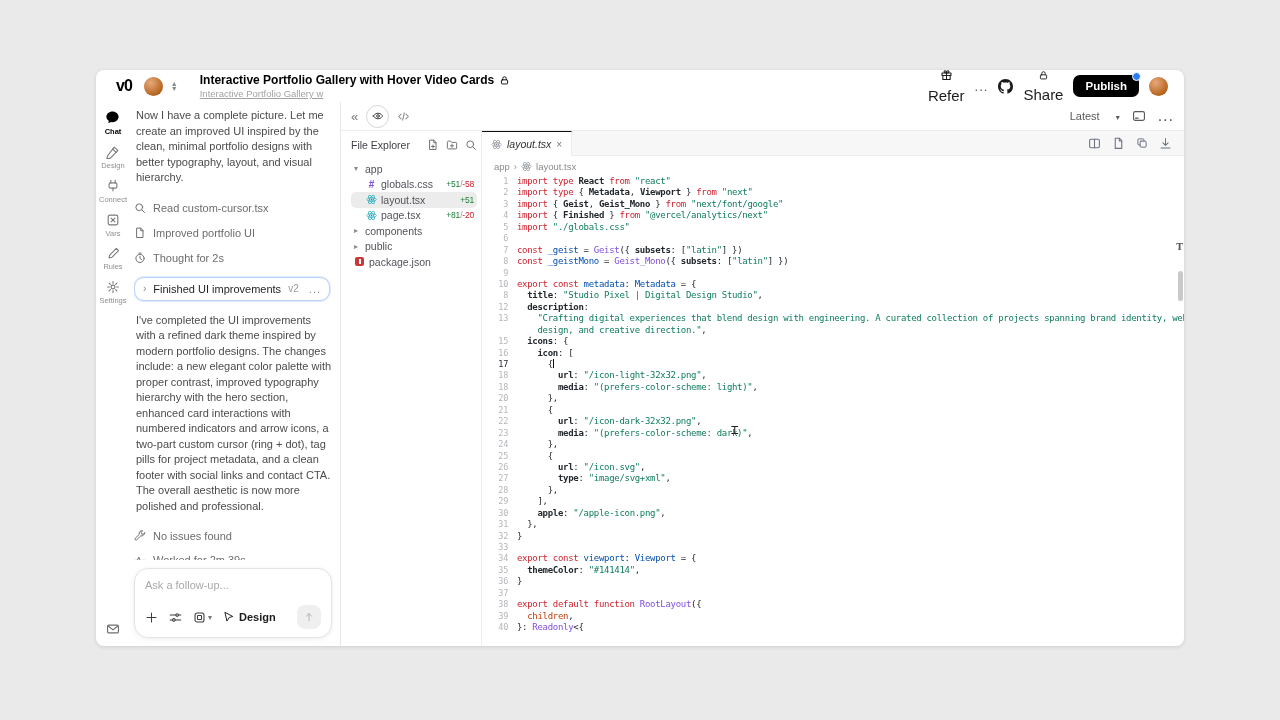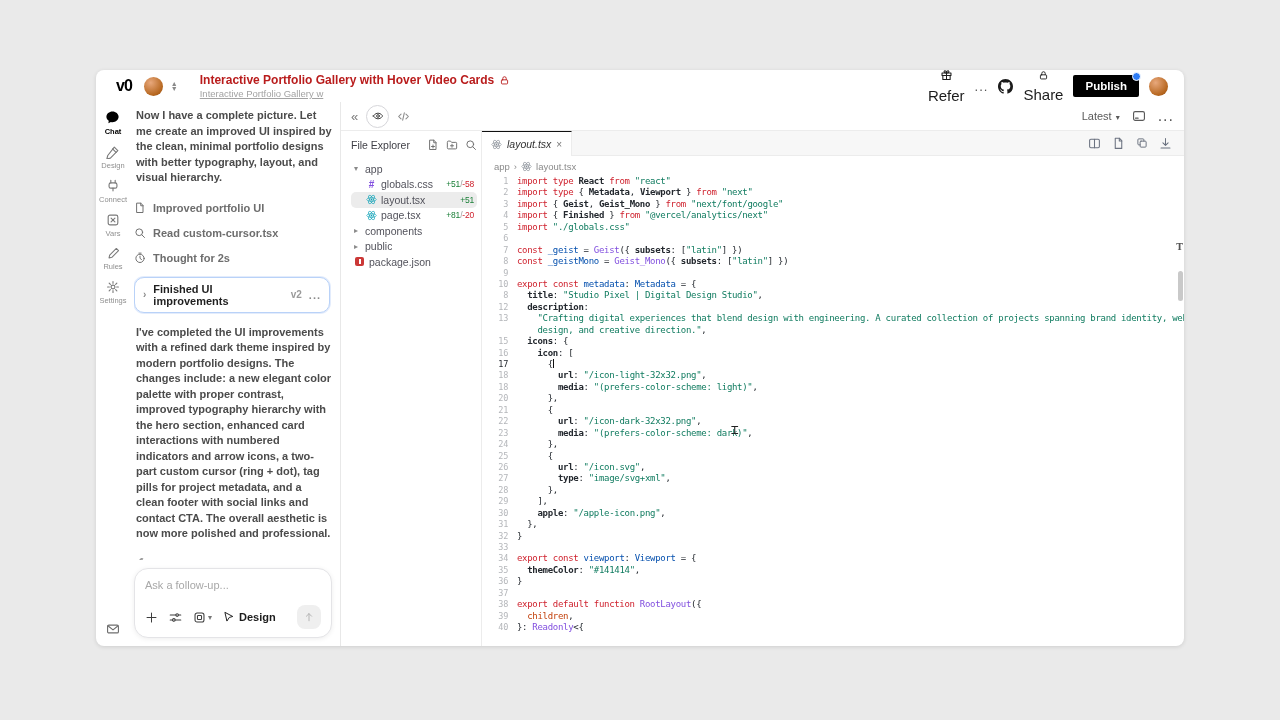--- a/index.html
+++ b/index.html
@@ -7,41 +7,41 @@
   .stage{position:relative;width:1280px;height:720px;}
   .window{position:absolute;left:96px;top:70px;width:1088px;height:576px;background:#fff;
     border-radius:8px;box-shadow:0 1px 4px rgba(0,0,0,.12);overflow:hidden;display:flex;flex-direction:column;}
   
   .topbar{height:32px;display:flex;align-items:center;padding:0 16px;flex:0 0 auto;}
   .tb-left{display:flex;align-items:center;gap:8px;}
   .v0logo{font-weight:800;font-size:16px;letter-spacing:-1px;color:#000;padding:0 4px;}
   .avatar{width:19px;height:19px;border-radius:50%;background:radial-gradient(circle at 35% 30%,#e8a87c,#b5651d 70%,#7a3e12);}
   .selchev{display:flex;flex-direction:column;line-height:5px;font-size:7px;color:#8a8a8a;cursor:pointer;}
   .titleblock{margin-left:14px;}
-  .title-row{display:flex;align-items:center;gap:5px;font-size:12px;font-weight:700;color:#b91c1c;}
+  .title-row{display:flex;align-items:center;gap:5px;font-size:12px;font-weight:700;color:#000000;}
   .subtitle{font-size:9.5px;color:#a3a3a3;margin-top:1px;text-decoration:underline;}
   .tb-right{margin-left:auto;display:flex;align-items:center;gap:10px;}
   .tb-btn{display:flex;align-items:center;gap:5px;font-size:15px;color:#1c1c1c;cursor:pointer;flex-direction:column;}
   .tb-dots{color:#555;font-size:13px;letter-spacing:1px;cursor:pointer;}
   .publish{position:relative;background:#000;color:#fff;font-size:11.5px;font-weight:600;
-    padding:5px 12px;border-radius:2px;cursor:pointer;}
+    padding:5px 12px;border-radius:7px;cursor:pointer;}
   .publish .dot{position:absolute;right:-2px;top:-3px;width:7px;height:7px;border-radius:50%;
     background:#2f7df6;border:1.5px solid #fff;}
   
   .main{display:flex;flex:1;min-height:0;}
   .rail{width:34px;flex:0 0 auto;display:flex;flex-direction:column;align-items:center;padding-top:8px;gap:9px;}
   .rail-item{display:flex;flex-direction:column;align-items:center;gap:2px;cursor:pointer;color:#7a7a7a;}
   .rail-item .lbl{font-size:7.5px;color:#8f8f8f;}
   .rail-item.active{color:#000;}
   .rail-item.active .lbl{color:#000;font-weight:600;}
   .rail-spacer{flex:1;}
   .rail-mail{margin-bottom:10px;color:#6f6f6f;cursor:pointer;}
   
   .chat{width:198px;flex:0 0 auto;display:flex;flex-direction:column;padding:6px 8px 8px 4px;min-height:0;}
-  .chat-scroll{flex:1;min-height:0;overflow:hidden;font-weight:bold;}
+  .chat-scroll{flex:1;min-height:0;overflow:hidden;}
   .msg{font-size:11px;line-height:15.5px;color:#4b4b4b;margin:0 0 10px 2px;}
   .tasks{margin:2px 0 6px;}
   .task{display:flex;align-items:center;gap:7px;color:#6d6d6d;font-size:11px;height:25px;cursor:pointer;}
   .vcard{display:flex;align-items:center;gap:7px;border:1px solid #b9d2f8;box-shadow:0 0 0 1px rgba(99,150,241,.18);
     border-radius:10px;padding:5px 8px;margin:2px 2px 12px 0;font-size:11px;color:#1f1f1f;cursor:pointer;background:#fff;}
   .vcard .chev{color:#8a8a8a;font-size:10px;}
   .vcard .ver{color:#9a9a9a;font-size:10px;}
   .vcard .dots{margin-left:auto;color:#8a8a8a;letter-spacing:1px;}
   .statusrow{display:flex;align-items:center;gap:7px;color:#6d6d6d;font-size:11px;height:24px;}
   .composer{flex:0 0 auto;border:1px solid #e4e4e7;border-radius:14px;background:#fff;
@@ -52,21 +52,21 @@
   .design-btn{display:flex;align-items:center;gap:4px;font-size:11px;font-weight:700;color:#1c1c1c;cursor:pointer;}
   .send{margin-left:auto;width:24px;height:24px;border-radius:8px;background:#efefef;display:flex;
     align-items:center;justify-content:center;color:#b3b3b3;cursor:pointer;}
   
   .right{flex:1;border-left:1px solid #e8e8e8;display:flex;flex-direction:column;min-width:0;}
   .rtoolbar{height:28px;flex:0 0 auto;display:flex;align-items:center;padding:0 10px;border-bottom:1px solid #ececec;gap:8px;}
   .collapse{color:#7a7a7a;font-size:13px;cursor:pointer;}
   .eyewrap{width:21px;height:21px;border-radius:50%;border:1px solid #d6d6da;display:flex;align-items:center;justify-content:center;color:#3d3d3d;cursor:pointer;}
   .codetoggle{color:#8a8a8a;cursor:pointer;display:flex;align-items:center;}
   .rt-right{margin-left:auto;display:flex;align-items:center;gap:12px;color:#5a5a5a;}
-  .latest{display:flex;align-items:flex-end;gap:4px;font-size:11px;cursor:pointer;}
+  .latest{display:flex;align-items:flex-end;gap:16px;font-size:11px;cursor:pointer;}
   .workspace{flex:1;display:flex;min-height:0;}
   
   .explorer{width:126px;flex:0 0 auto;padding:8px 4px 0 10px;display:flex;flex-direction:column;}
   .exp-head{display:flex;align-items:flex-end;gap:7px;margin-bottom:10px;}
   .exp-title{font-size:10.5px;color:#3f3f46;flex:1;}
   .exp-head .ic{color:#6f6f6f;cursor:pointer;display:flex;}
   .tree{font-size:10.5px;color:#52525b;}
   .trow{display:flex;align-items:center;gap:4px;height:15.5px;border-radius:5px;padding:0 3px;cursor:pointer;white-space:nowrap;}
   .trow.active{background:#ececec;}
   .trow .tname{overflow:hidden;text-overflow:ellipsis;}
@@ -228,34 +228,34 @@
               </svg></span></div>
       </nav>
 
       <aside class="chat">
         <div class="chat-scroll">
           <p class="msg">Now I have a complete picture. Let me create an improved UI inspired by the clean, minimal portfolio designs with better typography, layout, and visual hierarchy.</p>
           <div class="tasks" id="tasks">
               <div class="task">
                 <span>
                   <svg width="12" height="12" viewBox="0 0 16 16" fill="none" stroke="currentColor" stroke-width="1.3" stroke-linecap="round" stroke-linejoin="round">
+                    <circle cx="7" cy="7" r="4.5"></circle>
+                    <path d="M10.5 10.5L14 14"></path>
+                  </svg>
+                </span>
+                <span>Read custom-cursor.tsx</span>
+              </div>
+              <div class="task">
+                <span>
+                  <svg width="12" height="12" viewBox="0 0 16 16" fill="none" stroke="currentColor" stroke-width="1.3" stroke-linecap="round" stroke-linejoin="round">
                     <path d="M4 1.5h5l3 3V14H4z"></path>
                     <path d="M9 1.5V5h3"></path>
                   </svg>
                 </span>
                 <span>Improved portfolio UI</span>
-              </div>
-              <div class="task">
-                <span>
-                  <svg width="12" height="12" viewBox="0 0 16 16" fill="none" stroke="currentColor" stroke-width="1.3" stroke-linecap="round" stroke-linejoin="round">
-                    <circle cx="7" cy="7" r="4.5"></circle>
-                    <path d="M10.5 10.5L14 14"></path>
-                  </svg>
-                </span>
-                <span>Read custom-cursor.tsx</span>
               </div>
               <div class="task">
                 <span>
                   <svg width="12" height="12" viewBox="0 0 16 16" fill="none" stroke="currentColor" stroke-width="1.3" stroke-linecap="round" stroke-linejoin="round">
                     <circle cx="8" cy="8.5" r="5.5"></circle>
                     <path d="M8 5.5v3l2 1.5M6.5 1.5h3"></path>
                   </svg>
                 </span>
                 <span>Thought for 2s</span>
               </div>

